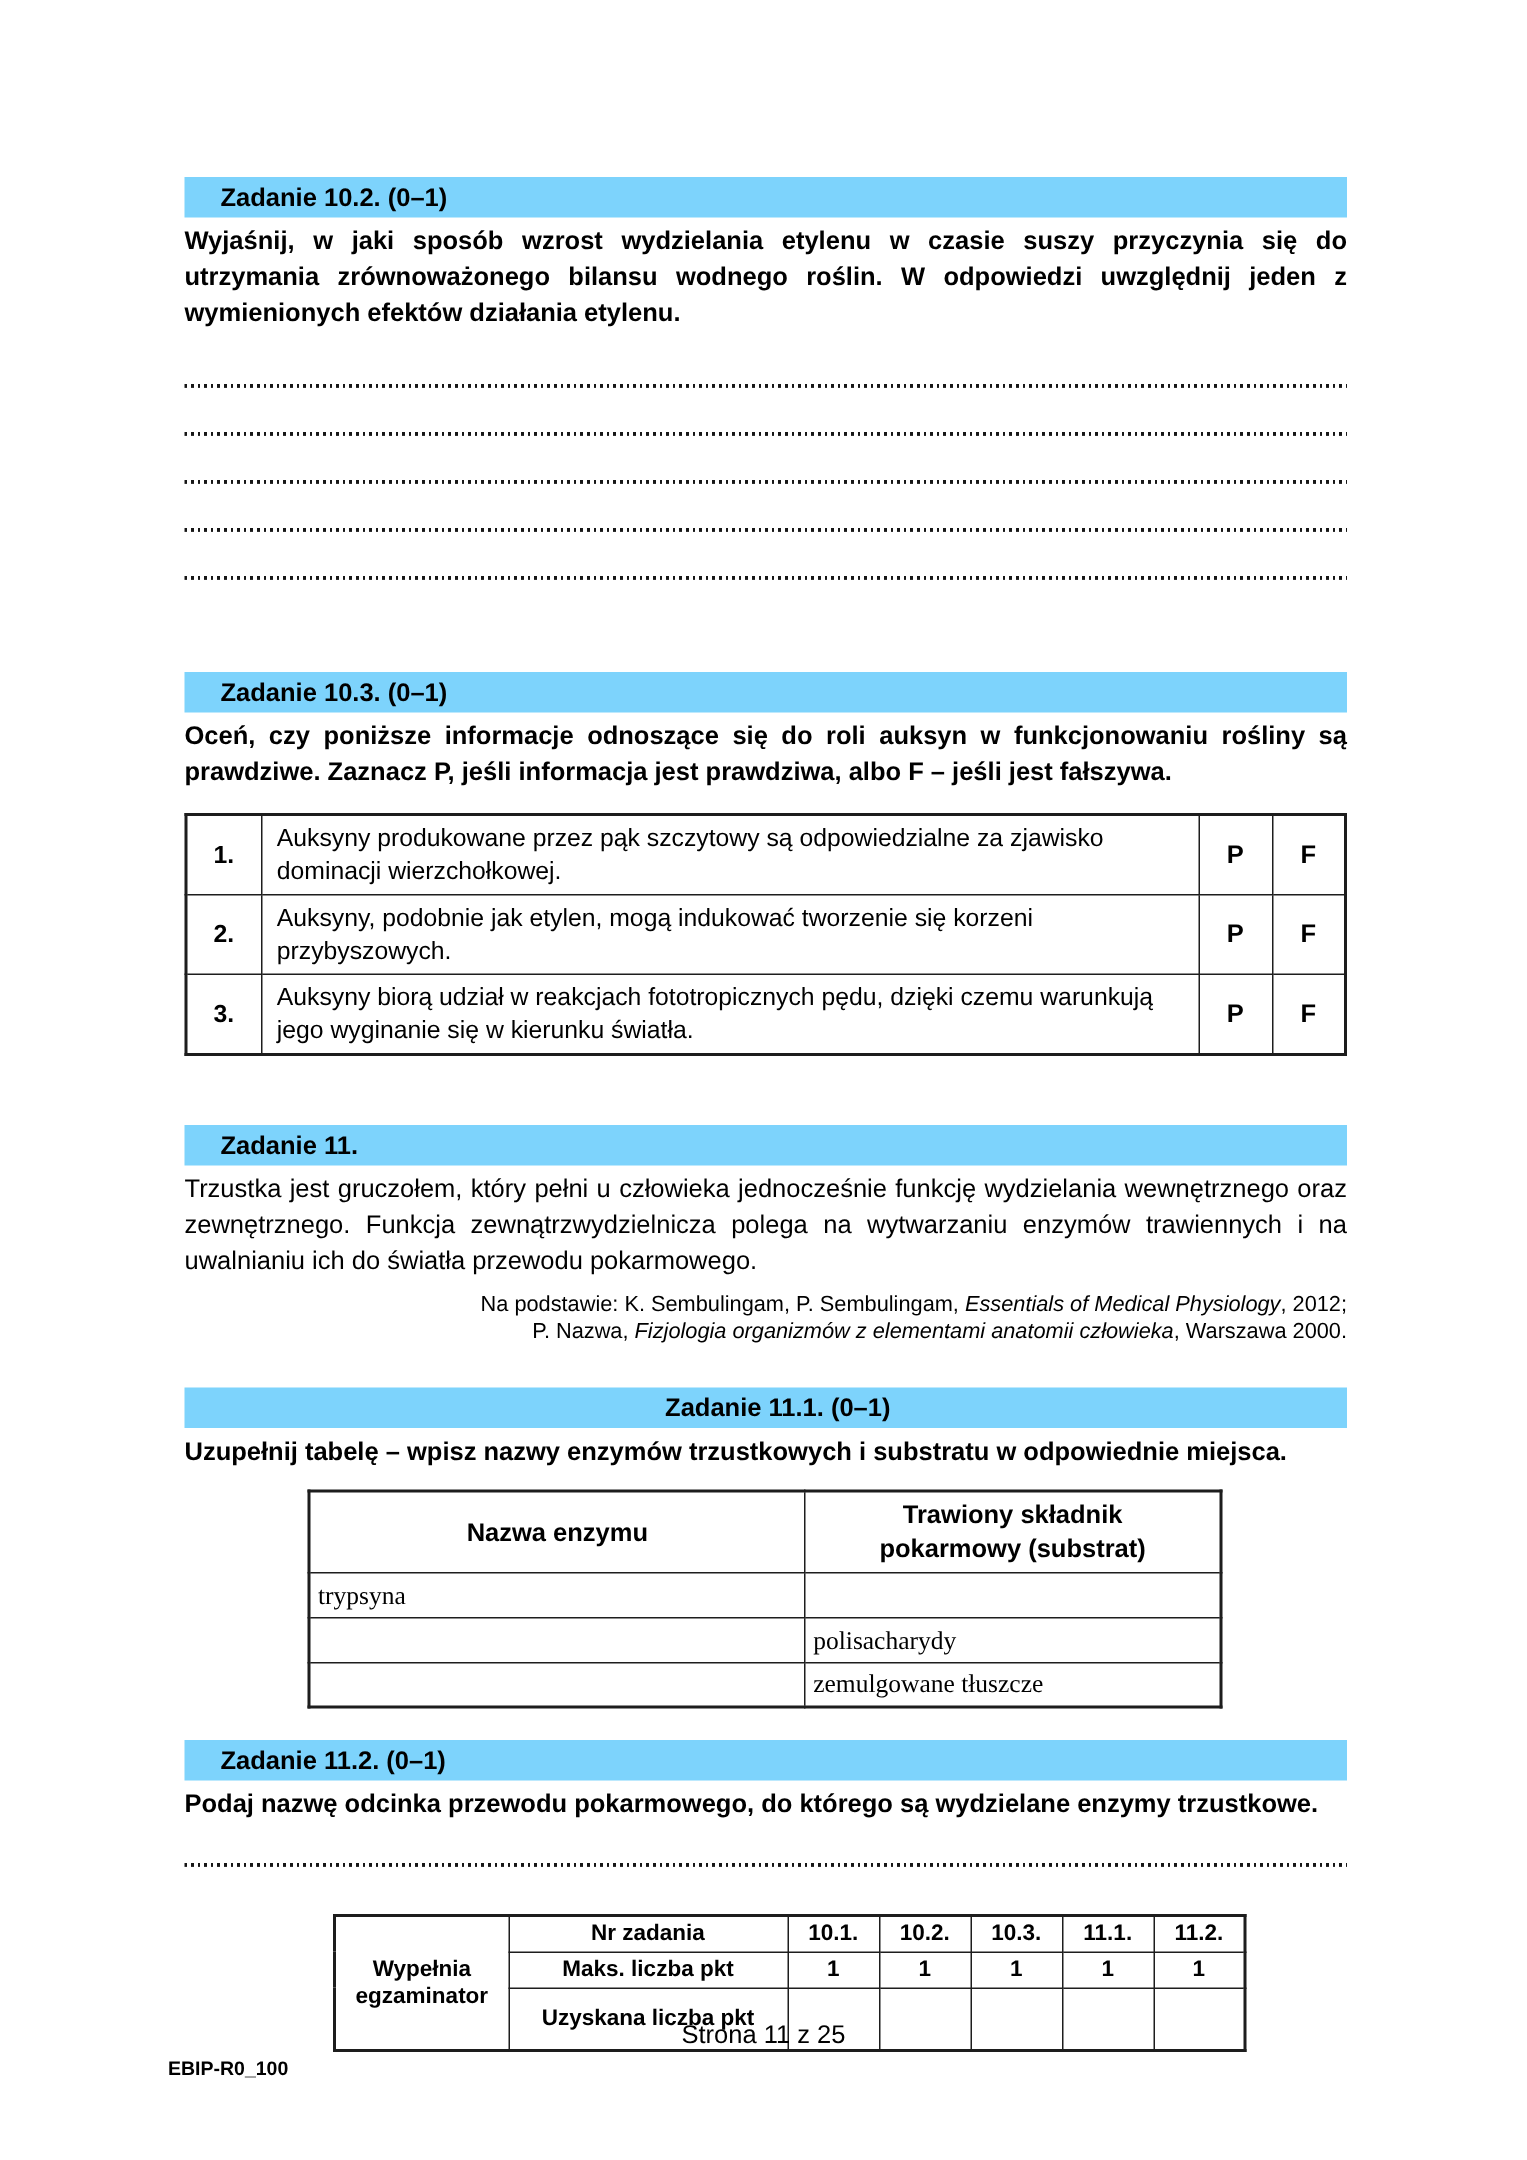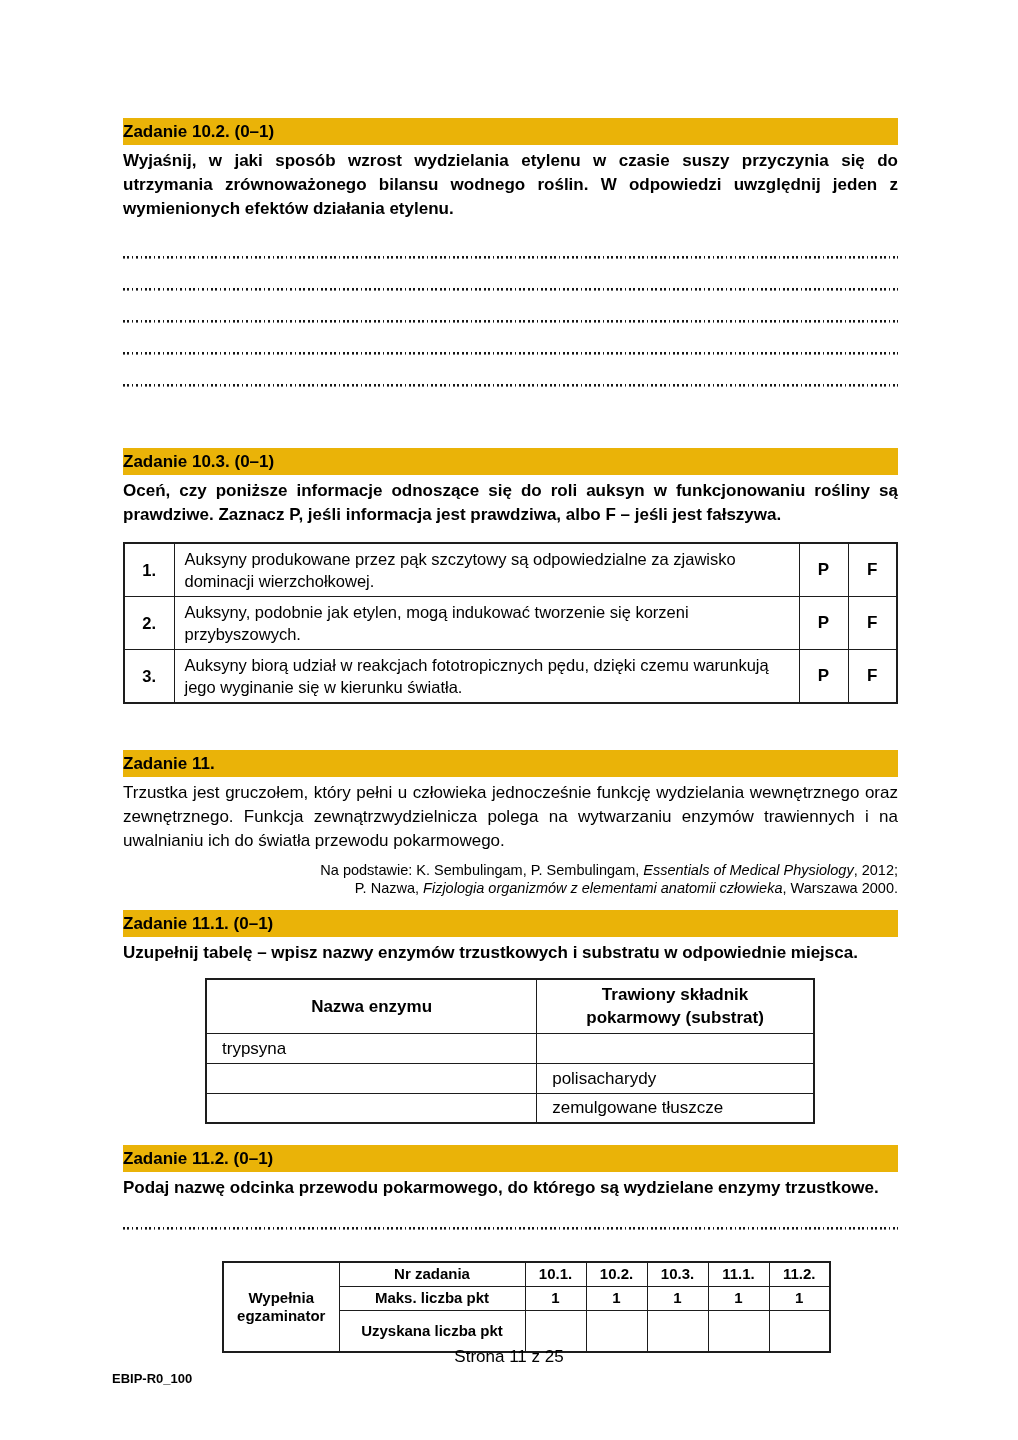--- a/index.html
+++ b/index.html
@@ -16,25 +16,25 @@
     background: #ffffff;
     overflow: hidden;
   }
   .content {
     position: absolute;
     left: 123px;
     top: 0;
     width: 775px;
   }
   .task-band {
-    background: #eab308;
+    background: #7dd3fc;
     font-weight: bold;
     font-size: 17px;
     line-height: 21px;
-    padding: 3px 8px 3px 0;
+    padding: 3px 8px 3px 24px;
     margin-top: 0;
   }
   .para {
     font-size: 17px;
     line-height: 24px;
     text-align: justify;
   }
   .para.bold { font-weight: bold; }
   .mt-band-gap { margin-top: 4px; }
 
@@ -100,22 +100,23 @@
     font-weight: bold;
     text-align: center;
     height: 54px;
     vertical-align: middle;
   }
   .enzyme-table td.hdr.c2 { padding: 0 28px; }
   .enzyme-table td.c1 { width: 332px; }
   .enzyme-table td.c2 { width: 278px; }
   .enzyme-table td.cell {
     height: 30px;
-    padding: 2px 15px;
-    vertical-align: middle;
+    padding: 2px 5px;
+    vertical-align: middle;
+    font-family: Liberation Serif, serif;
   }
 
   .score-table {
     margin-left: 99px;
     margin-top: 31px;
     border: 2px solid #1d1d1d;
   }
   .score-table td {
     border: 1.6px solid #1d1d1d;
     font-size: 15px;
@@ -156,21 +157,21 @@
     left: 112px;
     top: 1371px;
     font-size: 13px;
     font-weight: bold;
   }
   
   .s-top { margin-top: 118px; }
   .s-answers { margin-top: 6px; }
   .s-103 { margin-top: 61px; }
   .s-11 { margin-top: 46px; }
-  .s-111 { margin-top: 13px; }
+  .s-111 { margin-top: 28px; text-align: center; }
   .s-112 { margin-top: 21px; }
   .s-ansline { margin-top: 10px; }
 </style>
 </head>
 <body>
 
 <div class="page">
   <div class="content">
 
     <div class="task-band s-top">

